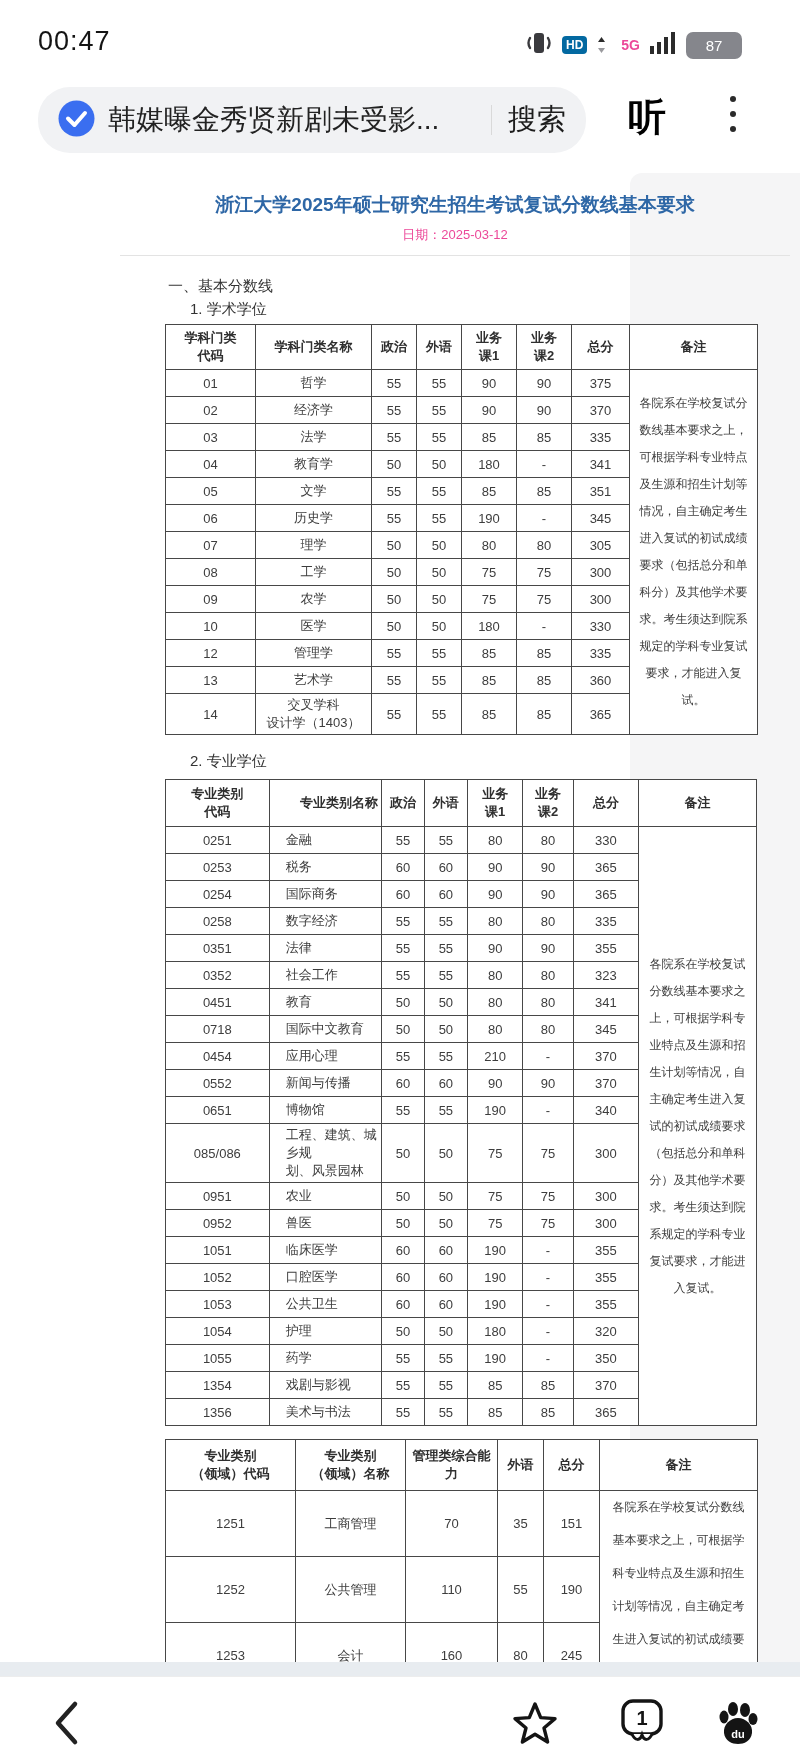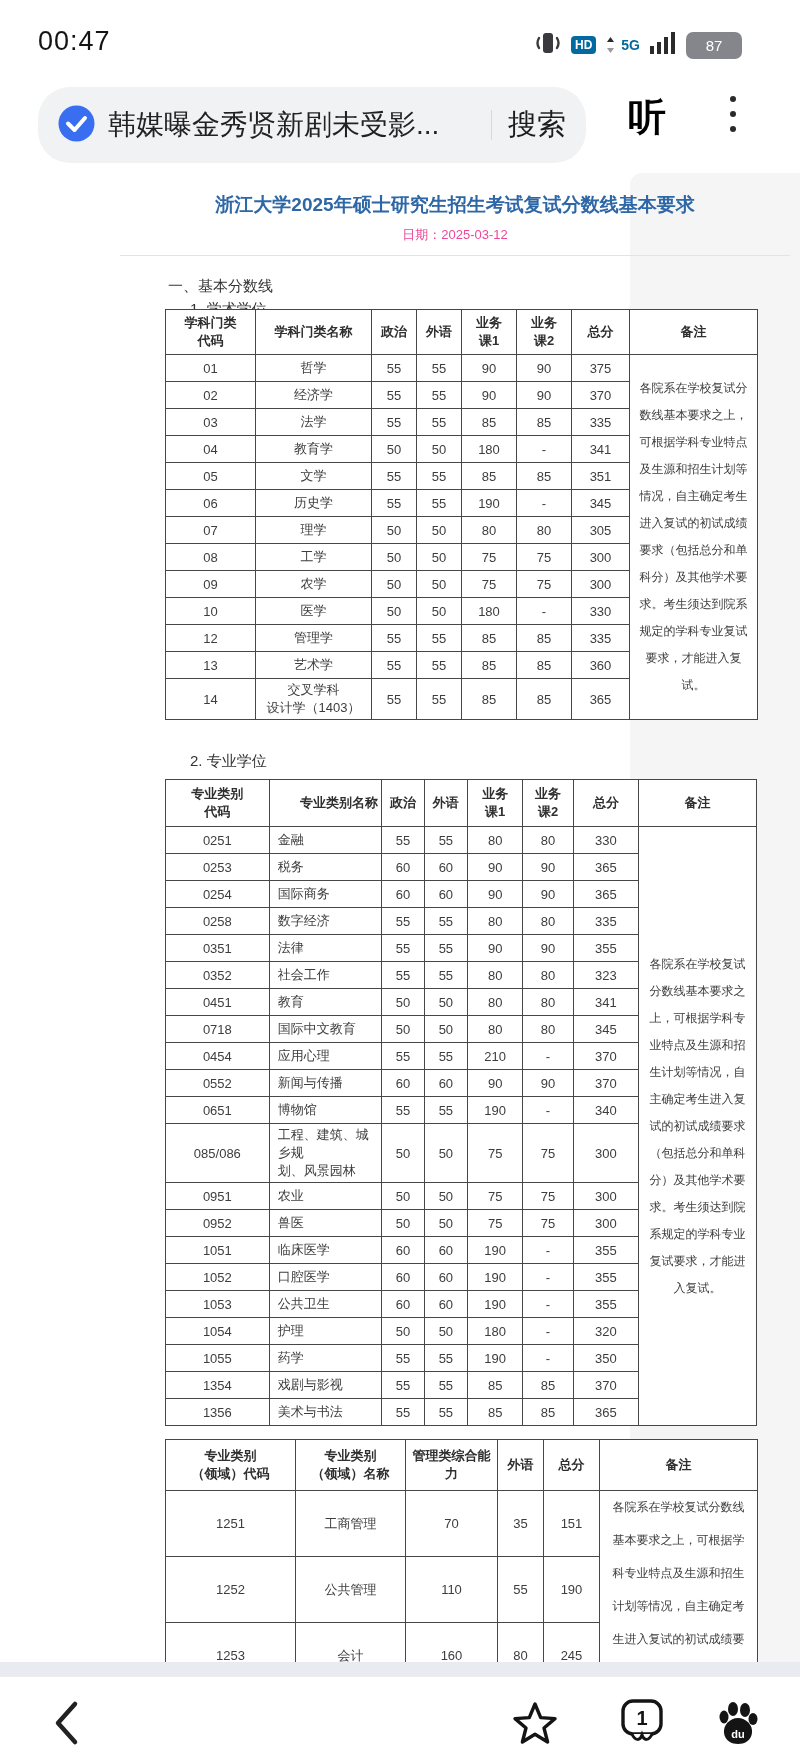--- a/index.html
+++ b/index.html
@@ -4,27 +4,27 @@
 <style>
   html,body{margin:0;padding:0;background:#fff;}
   #canvas{position:relative;width:800px;height:1759px;background:#ffffff;overflow:hidden;
           font-family:"Liberation Sans","DejaVu Sans",sans-serif;color:#333;}
 
   
   .status-time{position:absolute;left:38px;top:26px;font-size:27px;color:#141414;letter-spacing:1px;}
   .status-icons{position:absolute;top:30px;right:58px;display:flex;align-items:center;gap:10px;}
   .hd-badge{background:#0369a1;color:#fff;font-size:12px;font-weight:bold;border-radius:4px;
             padding:2px 4px;line-height:14px;}
-  .net-5g{display:flex;align-items:flex-start;gap:6px;font-size:14px;font-weight:bold;color:#0369a1;}
+  .net-5g{display:flex;align-items:flex-start;gap:15px;font-size:14px;font-weight:bold;color:#ec4899;}
   .battery{background:#85868c;color:#fff;font-size:15px;border-radius:7px;width:56px;height:27px;
            display:flex;align-items:center;justify-content:center;}
 
   
   .search-header{position:absolute;top:84px;left:0;width:800px;height:89px;background:#fff;}
-  .search-pill{position:absolute;left:38px;top:3px;width:548px;height:76px;background:#f1f2f4;
+  .search-pill{position:absolute;left:38px;top:3px;width:548px;height:66px;background:#f1f2f4;
                border-radius:32px;display:flex;align-items:center;padding:0 20px;box-sizing:border-box;}
   .search-query{font-size:28px;color:#222;margin-left:13px;flex:1;white-space:nowrap;overflow:hidden;}
   .pill-divider{width:1px;height:30px;background:#d9d9d9;margin:0 16px;}
   .search-label{font-size:29px;color:#1d1d1d;}
   .listen-label{position:absolute;left:628px;top:8px;font-size:38px;font-weight:600;color:#000;}
   .menu-dots{position:absolute;left:730px;top:12px;display:flex;flex-direction:column;gap:9px;}
   .menu-dots span{width:6px;height:6px;border-radius:50%;background:#2a2a2a;}
 
   
   .gray-panel{position:absolute;left:630px;top:173px;width:170px;height:1503px;background:#f5f5f6;
@@ -38,37 +38,37 @@
   .sub-heading1{position:absolute;top:300px;left:190px;font-size:15px;color:#333;}
   .sub-heading2{position:absolute;top:752px;left:190px;font-size:15px;color:#333;}
 
   
   table{border-collapse:collapse;table-layout:fixed;width:592px;position:absolute;left:165px;
         background:#fff;}
   th,td{border:1px solid #474747;font-size:13px;color:#3d3d3d;text-align:center;
         vertical-align:middle;white-space:pre-line;padding:2px 2px;box-sizing:border-box;
         overflow:hidden;}
   th{font-weight:bold;color:#2f2f2f;}
-  #table1{top:309px;} #table2{top:779px;} #table3{top:1439px;}
+  #table1{top:324px;} #table2{top:779px;} #table3{top:1439px;}
   #table1 th{height:45px;} #table1 td{height:27px;}
   #table2 th{height:47px;} #table2 td{height:27px;}
   #table3 th{height:51px;} #table3 td{height:33px;}
   
   #table1 th:nth-child(1){width:90px;} #table1 th:nth-child(2){width:116px;}
   #table1 th:nth-child(3){width:45px;} #table1 th:nth-child(4){width:45px;}
   #table1 th:nth-child(5){width:55px;} #table1 th:nth-child(6){width:55px;}
   #table1 th:nth-child(7){width:58px;} #table1 th:nth-child(8){width:128px;}
   #table2 th:nth-child(1){width:103px;} #table2 th:nth-child(2){width:112px;padding-left:29px;}
   #table2 th:nth-child(3){width:42px;} #table2 th:nth-child(4){width:43px;}
   #table2 th:nth-child(5){width:55px;} #table2 th:nth-child(6){width:50px;}
   #table2 th:nth-child(7){width:65px;} #table2 th:nth-child(8){width:117px;}
   #table3 th:nth-child(1){width:130px;} #table3 th:nth-child(2){width:110px;}
   #table3 th:nth-child(3){width:92px;} #table3 th:nth-child(4){width:46px;}
   #table3 th:nth-child(5){width:56px;} #table3 th:nth-child(6){width:158px;}
-  #table2 td:nth-child(2){text-align:left;padding-left:8px;}
+  #table2 td:nth-child(2){text-align:left;padding-left:16px;}
   .remark-cell{text-align:center;font-size:12px !important;line-height:27px;
                padding:0 5px !important;color:#3d3d3d;}
   #table3 .remark-cell{line-height:33px;padding:0 9px !important;}
 
   
   .bottom-strip{position:absolute;top:1662px;left:0;width:800px;height:14px;background:#e8ecf0;}
   .nav-bar{position:absolute;top:1676px;left:0;width:800px;height:83px;background:#fff;
            border-top:1px solid #ededed;box-sizing:border-box;}
   .nav-icon{position:absolute;top:1700px;}
 </style>

